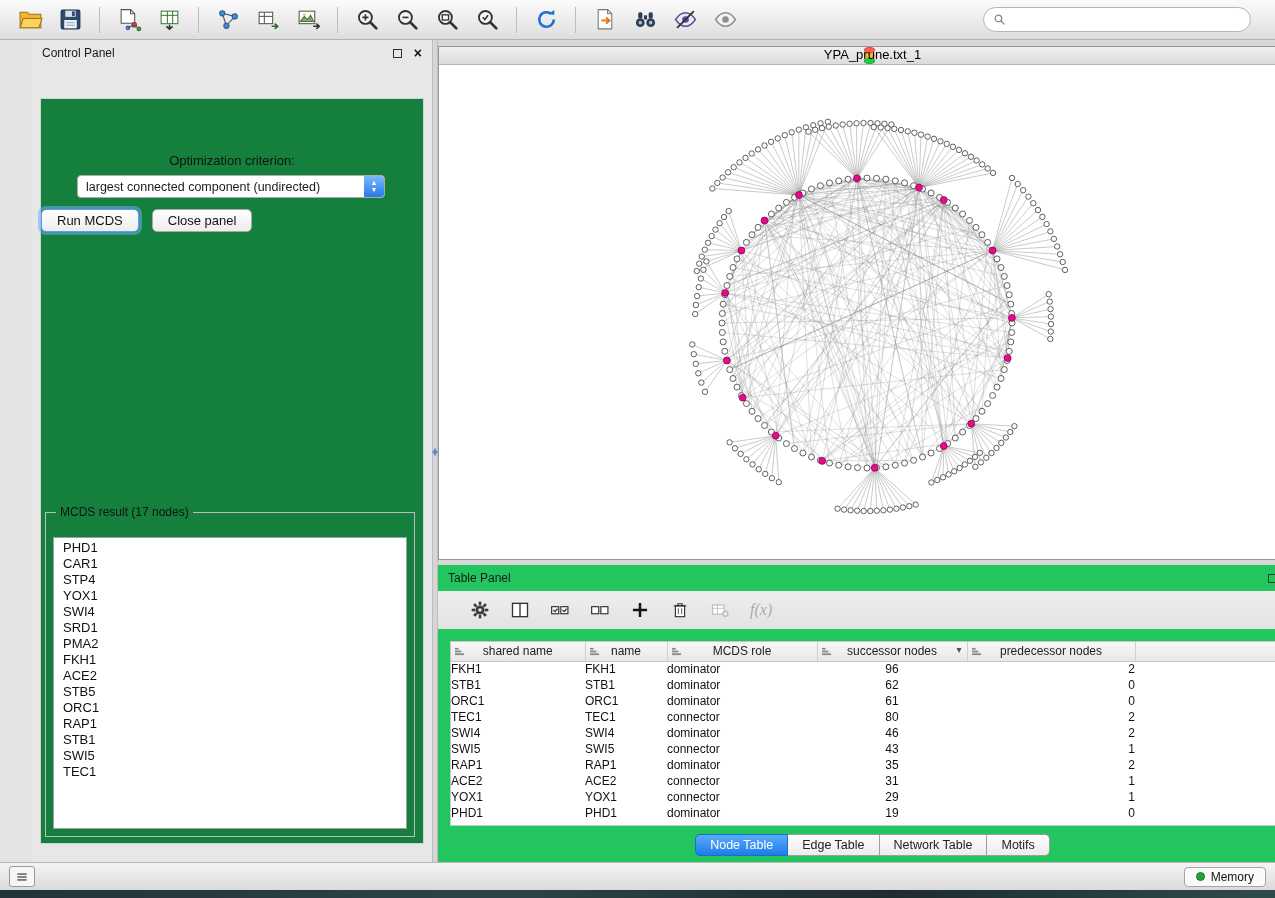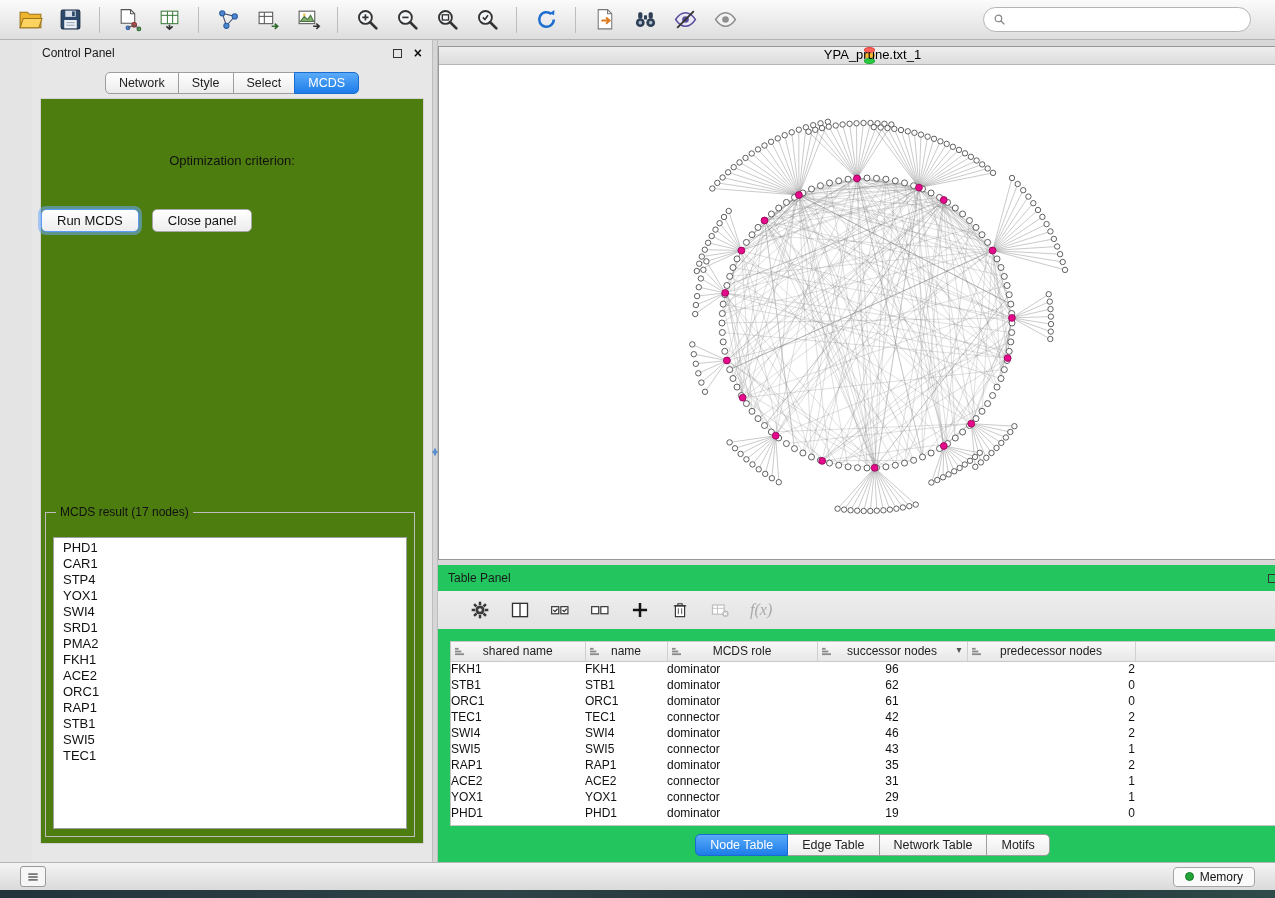--- a/index.html
+++ b/index.html
@@ -28,21 +28,21 @@
     padding:0 10px;font-size:12px;color:#1a1a1a;}
   .panel-header .spacer{flex:1;}
   .float-icon{width:9px;height:9px;border:1.5px solid #333;margin-right:12px;display:inline-block;}
   .close-x{font-size:14px;font-weight:bold;color:#111;line-height:1;}
   .ctab-row{position:absolute;left:0;top:32px;right:0;display:flex;justify-content:center;}
   .ctab{padding:3px 13px;font-size:12.5px;background:linear-gradient(#fefefe,#ececec);
     border:1px solid #9e9e9e;margin-left:-1px;color:#222;}
   .ctab:first-child{border-radius:5px 0 0 5px;margin-left:0;}
   .ctab:last-child{border-radius:0 5px 5px 0;}
   .ctab.active{background:linear-gradient(#5aabf9,#1d7ce9);border-color:#1a6cd0;color:#fff;z-index:2;}
-  .cp-body{position:absolute;left:8px;right:8px;top:58px;bottom:18px;background:#4d7c0f;
+  .cp-body{position:absolute;left:8px;right:8px;top:58px;bottom:18px;background:#15803d;
     border:1px solid #d2d2d2;}
   .opt-label{position:absolute;left:0;right:0;top:54px;text-align:center;font-size:13px;color:#111;}
   .dropdown{position:absolute;left:36px;right:38px;top:76px;height:23px;background:#fff;
     border:1px solid #ababab;border-radius:4px;display:flex;align-items:center;overflow:hidden;}
   .dropdown .dd-text{flex:1;font-size:12.5px;padding-left:8px;white-space:nowrap;}
   .dd-cap{width:20px;align-self:stretch;background:linear-gradient(#7cb9fa,#2a77e8);
     display:flex;flex-direction:column;align-items:center;justify-content:center;gap:1px;}
   .dd-cap span{color:#fff;font-size:7px;line-height:6px;}
   .btn-row{position:absolute;left:0;right:0;top:110px;display:flex;justify-content:flex-start;gap:13px;}
   .btn{padding:3px 15px;font-size:13px;background:linear-gradient(#ffffff,#ededed);
@@ -103,21 +103,21 @@
   .bottom-tabs{position:absolute;left:0;right:0;bottom:6px;display:flex;justify-content:center;}
   .btab{padding:3px 14px;font-size:12.5px;background:linear-gradient(#fefefe,#ececec);
     border:1px solid #9e9e9e;margin-left:-1px;color:#222;}
   .btab:first-child{border-radius:5px 0 0 5px;margin-left:0;}
   .btab:last-child{border-radius:0 5px 5px 0;}
   .btab.active{background:linear-gradient(#5aabf9,#1d7ce9);border-color:#1a6cd0;color:#fff;z-index:2;}
 
   
   .status-bar{position:absolute;left:0;top:862px;width:1275px;height:28px;
     background:linear-gradient(#f4f4f4,#dadada);border-top:1px solid #b5b5b5;
-    display:flex;align-items:center;padding:0 20px;}
+    display:flex;align-items:center;padding:0 9px;}
   .sb-left-btn{width:26px;height:21px;border:1px solid #9a9a9a;border-radius:3px;background:#f6f6f6;
     display:flex;align-items:center;justify-content:center;}
   .memory-btn{margin-left:auto;display:flex;align-items:center;gap:6px;border:1px solid #a5a5a5;
     border-radius:4px;background:#fafafa;padding:2px 11px;font-size:12px;color:#111;}
   .mem-dot{width:9px;height:9px;border-radius:50%;background:#22a336;border:1px solid #157a25;}
   .desktop-strip{position:absolute;left:0;top:890px;width:1275px;height:8px;
     background:linear-gradient(90deg,#23333a,#2e4347 40%,#1d2c31 70%,#2f4b4a);}
 </style>
 </head>
 <body>
@@ -268,44 +268,46 @@
 
   <div class="main-area">
 
     <div class="control-panel">
       <div class="panel-header">
         <span>Control Panel</span>
         <span class="spacer"></span>
         <span class="float-icon"></span>
         <span class="close-x">×</span>
       </div>
-      <div class="ctab-row">
-          <div class="ctab">Network</div>
-          <div class="ctab">Style</div>
-          <div class="ctab">Select</div>
-          <div class="ctab active">MCDS</div>
-        </div>
       <div class="cp-body">
         <div class="opt-label">Optimization criterion:</div>
+        <div class="dropdown">
+          <span class="dd-text">largest connected component (undirected)</span>
+          <span class="dd-cap">
+              <span>▲</span>
+              <span>▼</span>
+            </span>
+        </div>
         <div class="btn-row">
           <button class="btn focused">Run MCDS</button>
           <button class="btn">Close panel</button>
         </div>
         <fieldset class="mcds-fieldset">
           <legend>MCDS result (17 nodes)</legend>
           <div class="mcds-list">
               <div class="mcds-item">PHD1</div>
               <div class="mcds-item">CAR1</div>
               <div class="mcds-item">STP4</div>
               <div class="mcds-item">YOX1</div>
               <div class="mcds-item">SWI4</div>
               <div class="mcds-item">SRD1</div>
               <div class="mcds-item">PMA2</div>
               <div class="mcds-item">FKH1</div>
               <div class="mcds-item">ACE2</div>
+              <div class="mcds-item">STB5</div>
               <div class="mcds-item">ORC1</div>
               <div class="mcds-item">RAP1</div>
               <div class="mcds-item">STB1</div>
               <div class="mcds-item">SWI5</div>
               <div class="mcds-item">TEC1</div>
             </div>
         </fieldset>
       </div>
     </div>
 
@@ -1140,21 +1142,21 @@
                   <td class="c-left">ORC1</td>
                   <td class="c-role">dominator</td>
                   <td class="c-num1">61</td>
                   <td class="c-num2">0</td>
                   <td></td>
                 </tr>
                 <tr>
                   <td class="c-left">TEC1</td>
                   <td class="c-left">TEC1</td>
                   <td class="c-role">connector</td>
-                  <td class="c-num1">42</td>
+                  <td class="c-num1">80</td>
                   <td class="c-num2">2</td>
                   <td></td>
                 </tr>
                 <tr>
                   <td class="c-left">SWI4</td>
                   <td class="c-left">SWI4</td>
                   <td class="c-role">dominator</td>
                   <td class="c-num1">46</td>
                   <td class="c-num2">2</td>
                   <td></td>

